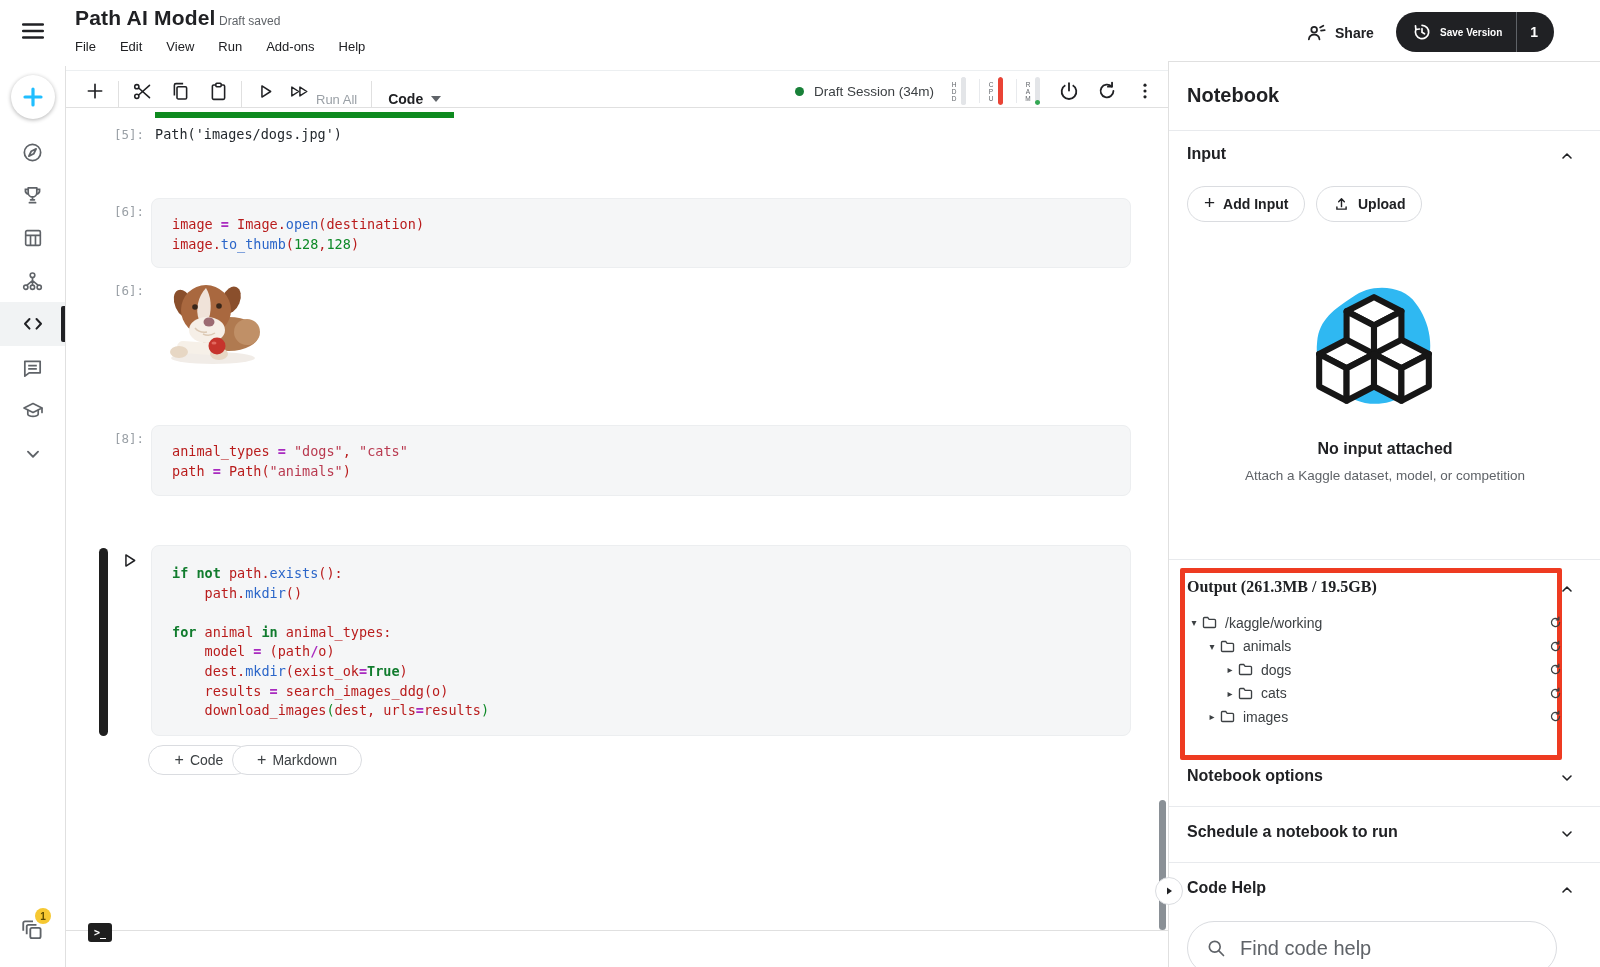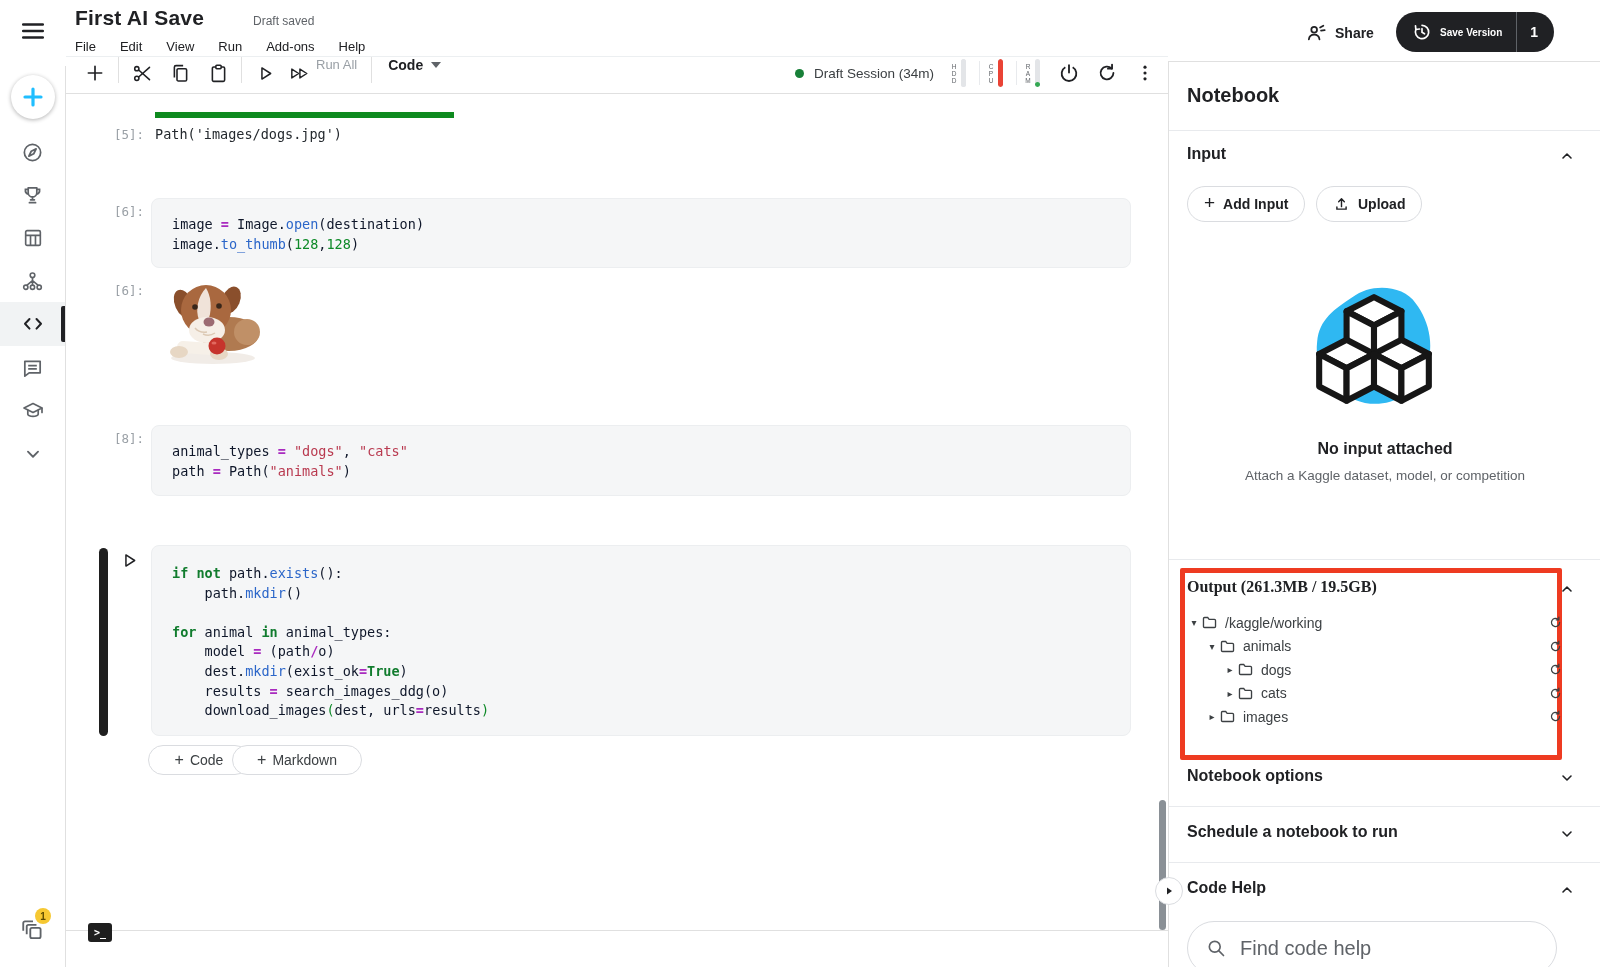--- a/index.html
+++ b/index.html
@@ -2,56 +2,56 @@
 <html><head>
 <meta charset="utf-8">
 <style>
   html,body{margin:0;padding:0;background:#fff;}
   body{width:1600px;height:967px;overflow:hidden;font-family:"Liberation Sans",sans-serif;color:#202124;position:relative;}
   .abs{position:absolute;}
   svg{display:block;}
   
   .hamburger{left:20px;top:18px;width:26px;height:26px;cursor:pointer;}
   .title{left:75px;top:6px;font-size:21px;font-weight:bold;letter-spacing:.2px;}
-  .status{left:219px;top:14px;font-size:12px;color:#5f6368;margin-left:34px;}
+  .status{left:219px;top:14px;font-size:12px;color:#5f6368;}
   .menubar{left:75px;top:39px;display:flex;gap:24px;font-size:13px;color:#202124;}
   .menubar span{cursor:pointer;}
   .share{left:1305px;top:22px;display:flex;align-items:center;gap:8px;font-size:14px;font-weight:bold;cursor:pointer;}
   .savebtn{left:1396px;top:12px;height:40px;background:#202124;color:#fff;border-radius:22px;display:flex;align-items:center;padding:0 0 0 16px;cursor:pointer;}
   .savebtn-label{font-size:10px;font-weight:bold;margin-left:8px;}
   .savebtn-div{width:1px;height:40px;background:#5f6368;margin-left:14px;}
   .savebtn-count{padding:0 16px 0 13px;font-size:14px;font-weight:bold;}
   
   .rail{left:0;top:66px;width:65px;height:901px;border-right:1px solid #e0e0e0;background:#fff;}
   .rail-item{position:absolute;left:0;width:65px;height:44px;display:flex;align-items:center;justify-content:center;cursor:pointer;}
   .rail-item.active{background:#f1f3f4;}
   .rail-item.active::after{content:"";position:absolute;right:0;top:4px;bottom:4px;width:4px;background:#202124;border-radius:2px 0 0 2px;}
   .fab{position:absolute;left:11px;top:9px;width:44px;height:44px;border-radius:50%;background:#fff;box-shadow:0 1px 4px rgba(0,0,0,.3);display:flex;align-items:center;justify-content:center;cursor:pointer;}
   .badge{position:absolute;background:#f6c832;color:#5b4a00;border-radius:50%;width:16px;height:16px;font-size:10px;font-weight:bold;display:flex;align-items:center;justify-content:center;}
   
-  .toolbar{left:66px;top:56px;width:1102px;height:36px;border-top:1px solid #eceff1;border-bottom:1px solid #e0e0e0;background:#fff;display:flex;align-items:flex-start;}
+  .toolbar{left:66px;top:70px;width:1102px;height:36px;border-top:1px solid #eceff1;border-bottom:1px solid #e0e0e0;background:#fff;display:flex;align-items:flex-end;}
   .tb-ico{width:38px;height:32px;display:flex;align-items:center;justify-content:center;cursor:pointer;}
   .tb-sep{width:1px;height:26px;background:#e0e0e0;margin:0 4px;}
   .runall{font-size:13px;color:#9aa0a6;margin:0 10px 0 2px;cursor:pointer;}
   .codedd{display:flex;align-items:center;gap:8px;font-size:14px;font-weight:bold;margin-left:12px;cursor:pointer;}
   .caret-down{width:0;height:0;border-left:5px solid transparent;border-right:5px solid transparent;border-top:6px solid #5f6368;}
   .tb-right{margin-left:auto;display:flex;align-items:center;}
   .sess-dot{width:9px;height:9px;border-radius:50%;background:#188038;margin-right:10px;}
   .sess-label{font-size:13.5px;color:#3c4043;margin-right:16px;}
   .meter{display:flex;align-items:center;margin-right:6px;}
   .meter-label{font-size:6.5px;line-height:7px;color:#5f6368;letter-spacing:0;width:8px;text-align:center;white-space:pre-line;}
   .meter-bar{width:5px;height:28px;border-radius:3px;background:#e3e5e8;margin-left:3px;position:relative;overflow:hidden;}
   .meter-fill{position:absolute;bottom:0;left:0;right:0;border-radius:3px;}
   .meter-sep{width:1px;height:24px;background:#e8eaed;margin:0 7px;}
   
   .prompt{position:absolute;font-family:"DejaVu Sans Mono",monospace;font-size:12.5px;color:#9aa0a6;}
   .outtext{position:absolute;font-family:"DejaVu Sans Mono",monospace;font-size:13.5px;color:#24292e;}
   .codebox{position:absolute;left:151px;width:980px;background:#f5f6f7;border:1px solid #eceef0;border-radius:8px;padding:16px 20px;box-sizing:border-box;}
   .cl{font-family:"DejaVu Sans Mono",monospace;font-size:13.5px;line-height:19.6px;white-space:pre;}
-  .t-p{color:#0f172a;text-align:right;} .t-k{color:#117c2e;font-weight:bold;} .t-f{color:#2b66c9;}
+  .t-p{color:#b91c1c;text-align:right;} .t-k{color:#117c2e;font-weight:bold;} .t-f{color:#2b66c9;}
   .t-o{color:#a92bbf;font-weight:bold;} .t-s{color:#b93a50;} .t-n{color:#0e8a28;} .t-g{color:#0e8a28;}
   .progressbar{left:155px;top:112px;width:299px;height:6px;background:#0e8a1f;}
   .cellbar{left:99px;top:548px;width:9px;height:188px;background:#1f1f1f;border-radius:5px;}
   .addbtn{position:absolute;height:28px;border:1px solid #dadce0;border-radius:15px;background:#fff;display:flex;align-items:center;justify-content:center;gap:6px;font-size:14px;color:#3c4043;cursor:pointer;padding:0 14px;}
   .bottombar{left:66px;top:930px;width:1102px;height:37px;border-top:1px solid #e0e0e0;}
   .terminal{position:absolute;left:22px;top:-8px;width:24px;height:19px;background:#1f1f1f;border-radius:3px;color:#fff;font-family:"DejaVu Sans Mono",monospace;font-size:10px;font-weight:bold;display:flex;align-items:center;justify-content:center;cursor:pointer;}
   .scrollthumb{left:1159px;top:800px;width:7px;height:130px;background:#8a9096;border-radius:4px;cursor:pointer;}
   .expander{left:1155px;top:877px;width:26px;height:26px;border-radius:50%;background:#fff;border:1px solid #dadce0;display:flex;align-items:center;justify-content:center;cursor:pointer;z-index:5;}
   
   .panel{left:1168px;top:61px;width:432px;height:906px;border-left:1px solid #e0e0e0;border-top:1px solid #e0e0e0;background:#fff;}
@@ -74,21 +74,21 @@
   .searchpill input::placeholder{color:#5f6368;opacity:1;}
 </style>
 </head>
 <body>
 
 <div class="abs hamburger">
   <svg width="26" height="26" viewBox="0 0 24 24">
       <path d="M3 6h18M3 12h18M3 18h18" stroke="#202124" stroke-width="2.4" stroke-linecap="round"></path>
     </svg>
 </div>
-<div class="abs title">First AI Save</div>
+<div class="abs title">Path AI Model</div>
 <div class="abs status">Draft saved</div>
 <div class="abs menubar" id="menubar">
     <span>File</span>
     <span>Edit</span>
     <span>View</span>
     <span>Run</span>
     <span>Add-ons</span>
     <span>Help</span>
   </div>
 

